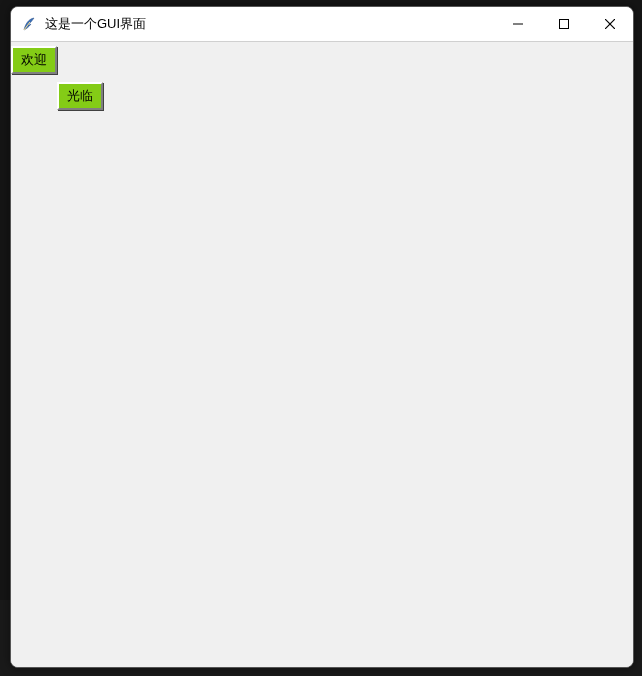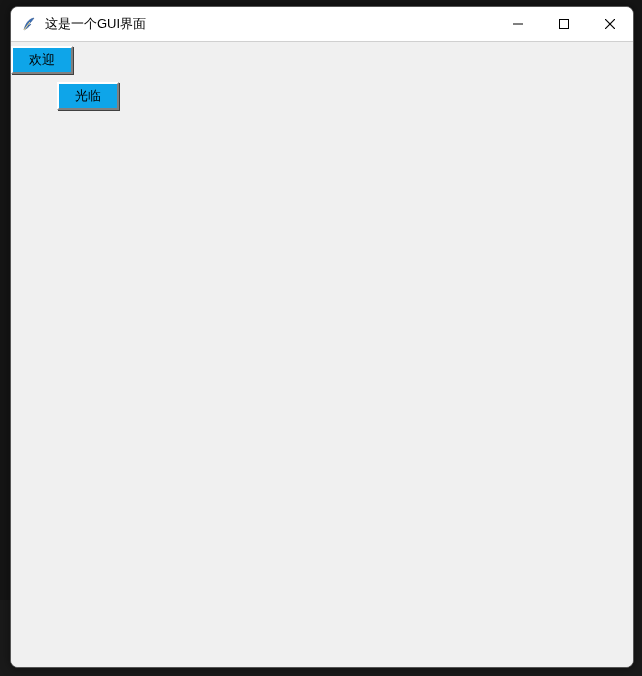--- a/index.html
+++ b/index.html
@@ -68,22 +68,22 @@
   .win-btn svg { display: block; }
   .client-area {
     flex: 1 1 auto;
     background: #f0f0f0;
     position: relative;
   }
   .tk-button {
     position: absolute;
     font-size: 13px;
     color: #000;
-    background: #0ea5e9;
-    padding: 3px 16px;
+    background: #84cc16;
+    padding: 3px 8px;
     line-height: 18px;
     border-top: 2px solid #ffffff;
     border-left: 2px solid #ffffff;
     border-right: 2px solid #808080;
     border-bottom: 2px solid #808080;
     box-shadow: 1px 1px 0 #404040;
     cursor: default;
   }
   .btn1 {
     left: 0px;

